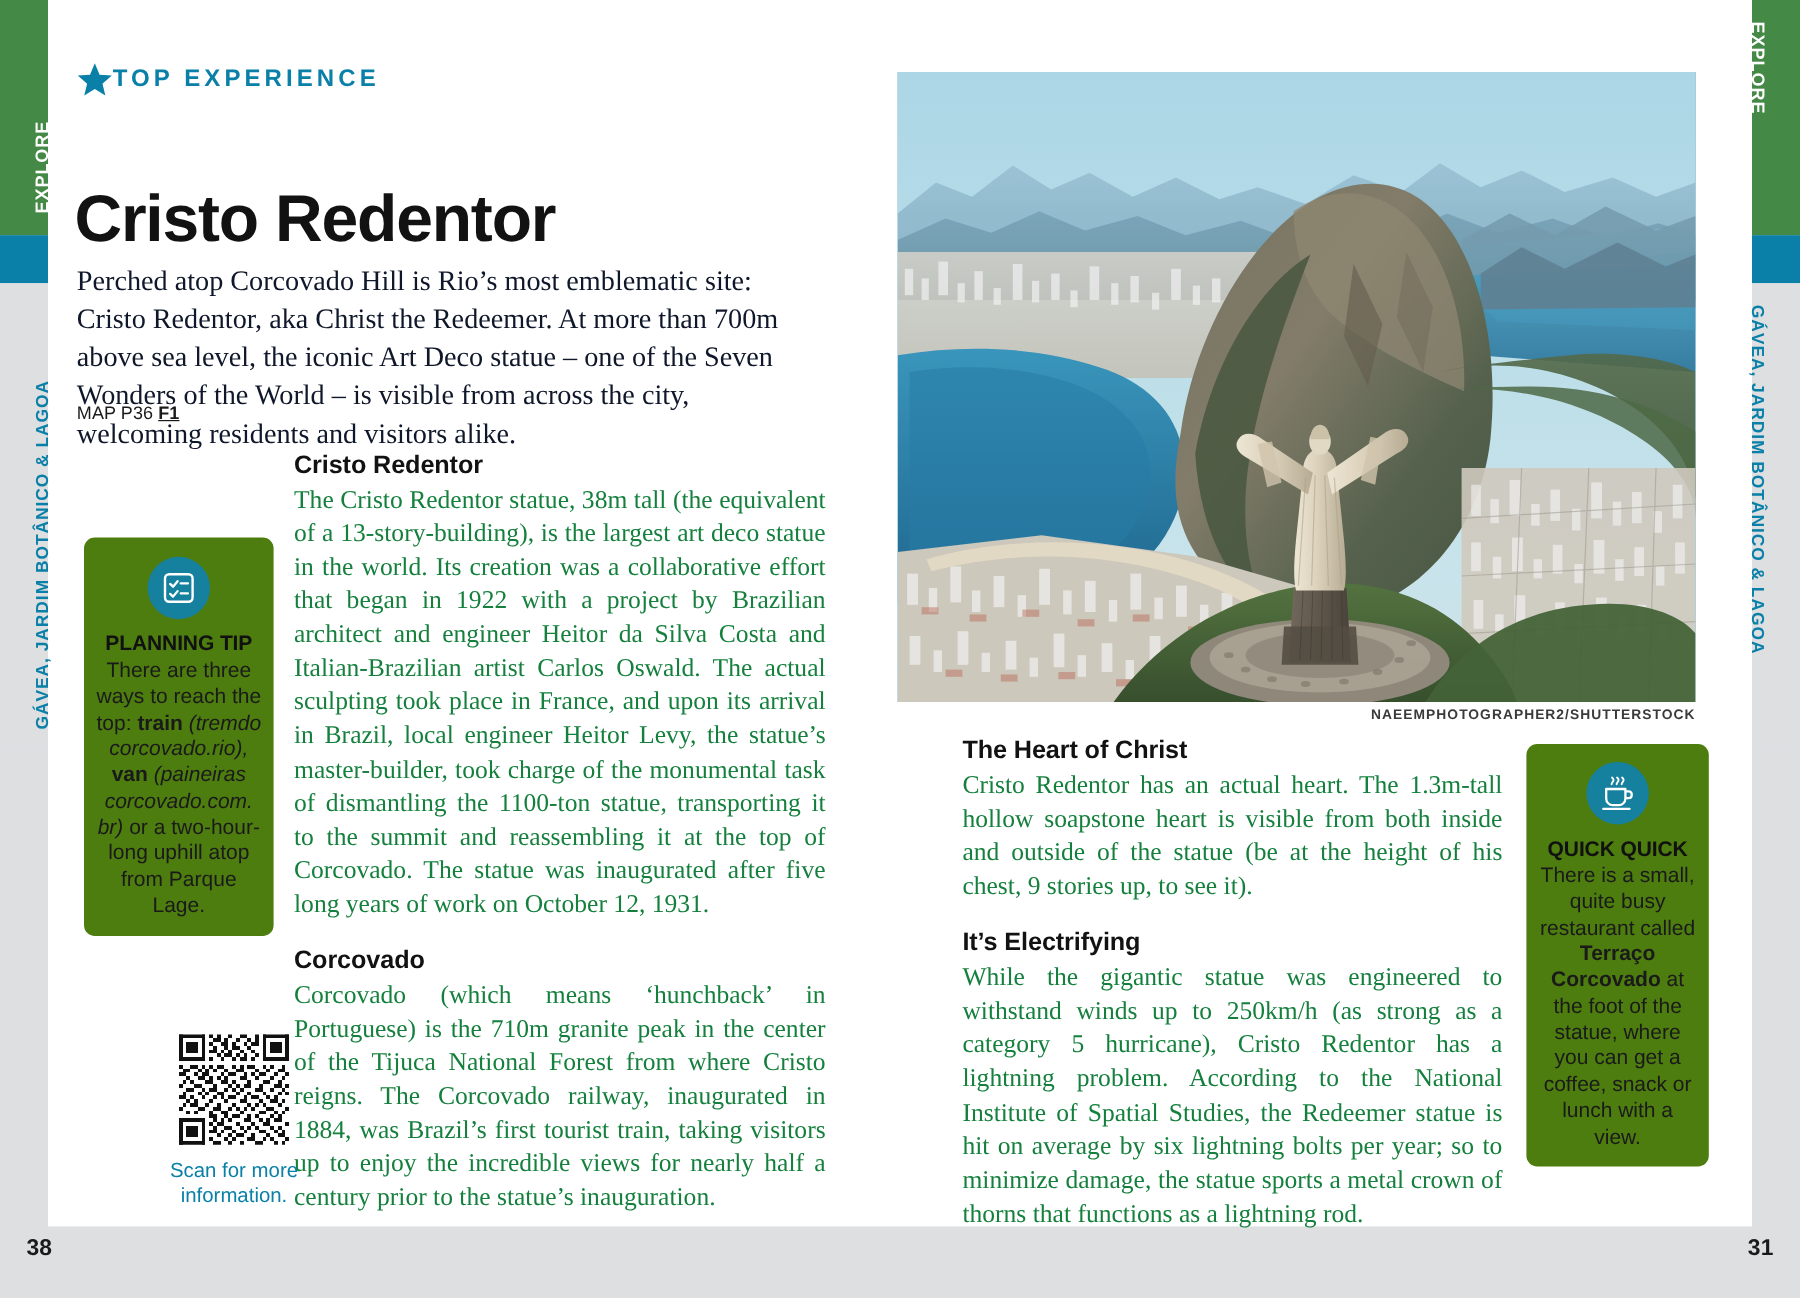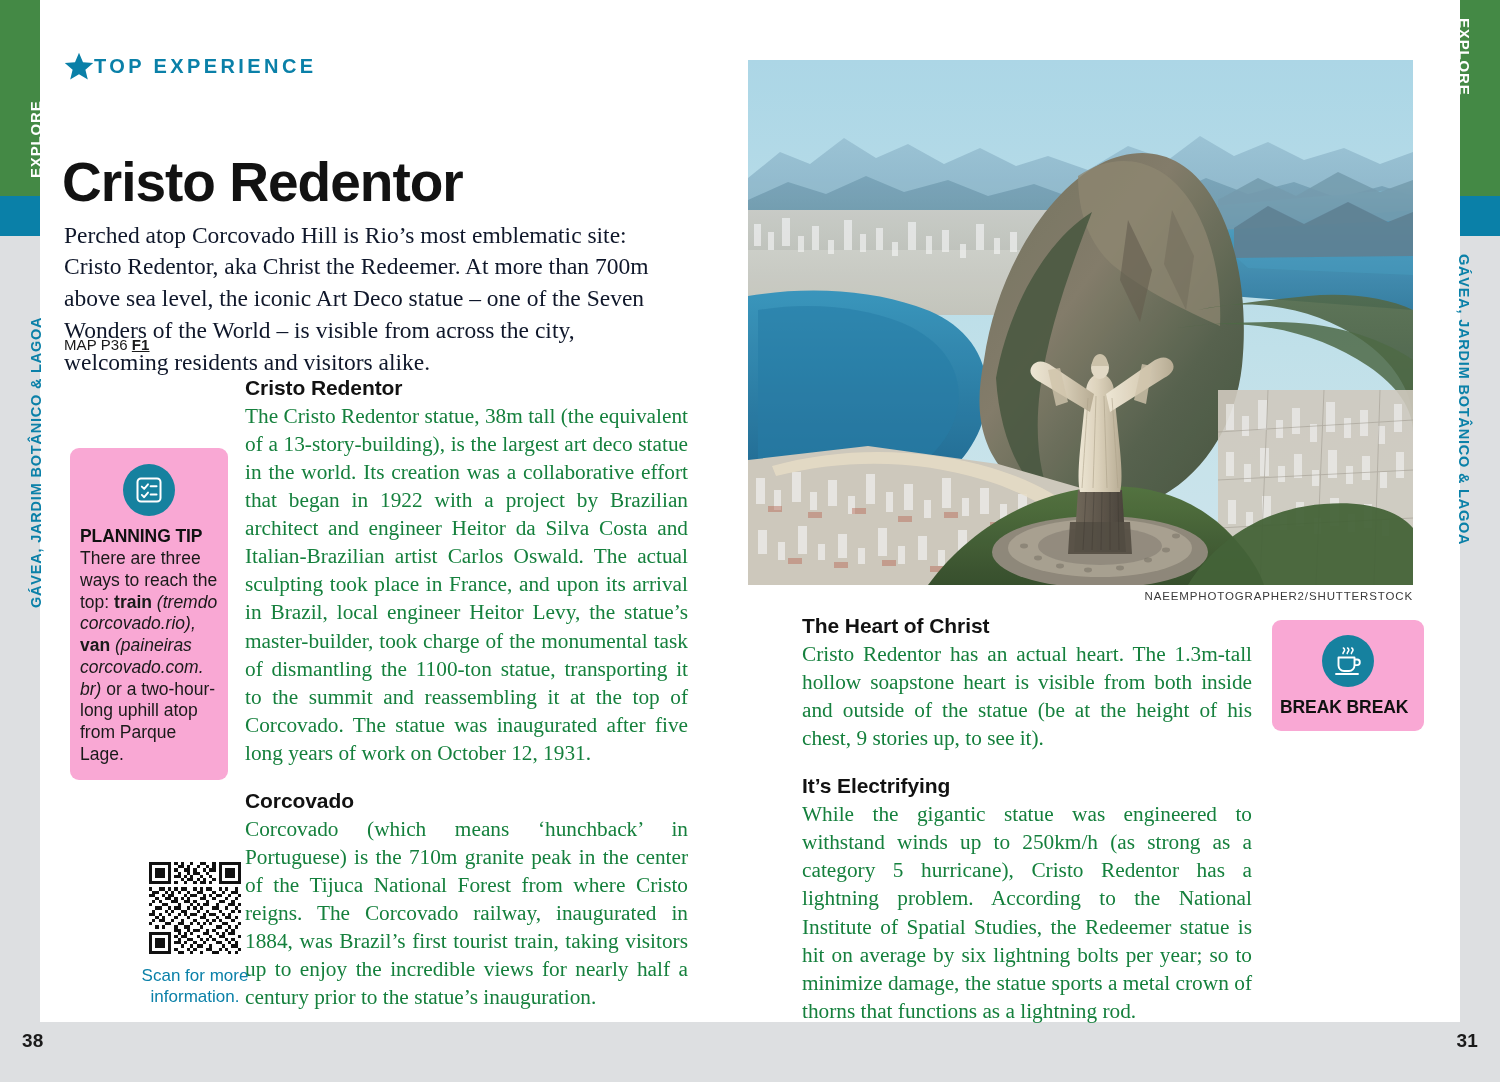--- a/index.html
+++ b/index.html
@@ -151,23 +151,24 @@
     color: #15803d;
     margin: 0;
     text-align: justify;
     hyphens: auto;
   }
   .sec-gap { height: 22px; }
 
   
   .infobox {
     position: absolute;
-    background: #f9a8d4;
+    background: #4d7c0f;
     border-radius: 9px;
     box-sizing: border-box;
+    text-align: center;
   }
   .infobox .circ {
     width: 52px; height: 52px;
     border-radius: 50%;
     background: #16819f;
     margin: 0 auto;
     display: flex; align-items: center; justify-content: center;
   }
   .ib-title {
     font-size: 17.5px;
@@ -214,20 +215,21 @@
     background: #6aa9c4;
   }
   .photo svg { display: block; width: 100%; height: 100%; }
   .photo-credit {
     position: absolute;
     left: 748px; top: 590px; width: 665px;
     text-align: right;
     font-size: 11.5px;
     letter-spacing: 0.075em;
     color: #3a3a3a;
+    font-weight: bold;
   }
 
   
   .body-col-r {
     position: absolute; left: 802px; top: 614px; width: 450px;
   }
 </style>
 </head>
 <body>
 
@@ -779,16 +781,17 @@
     <div class="circ">
       <svg width="32" height="32" viewBox="0 0 32 32" aria-hidden="true">
         <path d="M6.5,12.5 L6.5,20.5 C6.5,23.6 9.0,26.0 12.0,26.0 L17.0,26.0 C20.0,26.0 22.5,23.6 22.5,20.5 L22.5,12.5 Z" fill="none" stroke="#ffffff" stroke-width="1.9" stroke-linejoin="round"></path>
         <path d="M22.5,14.5 L25.2,14.5 C26.8,14.5 27.8,15.8 27.8,17.3 C27.8,18.9 26.8,20.1 25.2,20.1 L22.5,20.1" fill="none" stroke="#ffffff" stroke-width="1.9" stroke-linejoin="round"></path>
         <line x1="4.0" y1="29.0" x2="26.0" y2="29.0" stroke="#ffffff" stroke-width="1.9" stroke-linecap="round"></line>
         <path d="M11.0,8.6 C11.0,7.0 12.6,6.6 12.6,5.0 C12.6,4.0 12.0,3.4 11.4,3.0" fill="none" stroke="#ffffff" stroke-width="1.6" stroke-linecap="round"></path>
         <path d="M15.2,8.6 C15.2,7.0 16.8,6.6 16.8,5.0 C16.8,4.0 16.2,3.4 15.6,3.0" fill="none" stroke="#ffffff" stroke-width="1.6" stroke-linecap="round"></path>
         <path d="M19.4,8.6 C19.4,7.0 21.0,6.6 21.0,5.0 C21.0,4.0 20.4,3.4 19.8,3.0" fill="none" stroke="#ffffff" stroke-width="1.6" stroke-linecap="round"></path>
       </svg>
     </div>
-    <div class="ib-title">BREAK BREAK</div>
+    <div class="ib-title">QUICK QUICK</div>
+    <div class="ib-text"><span>There is a small, quite busy restaurant called </span><b>Terraço Corcovado</b><span> at the foot of the statue, where you can get a coffee, snack or lunch with a view.</span></div>
   </div>
 
 </div>
 
 </body></html>

